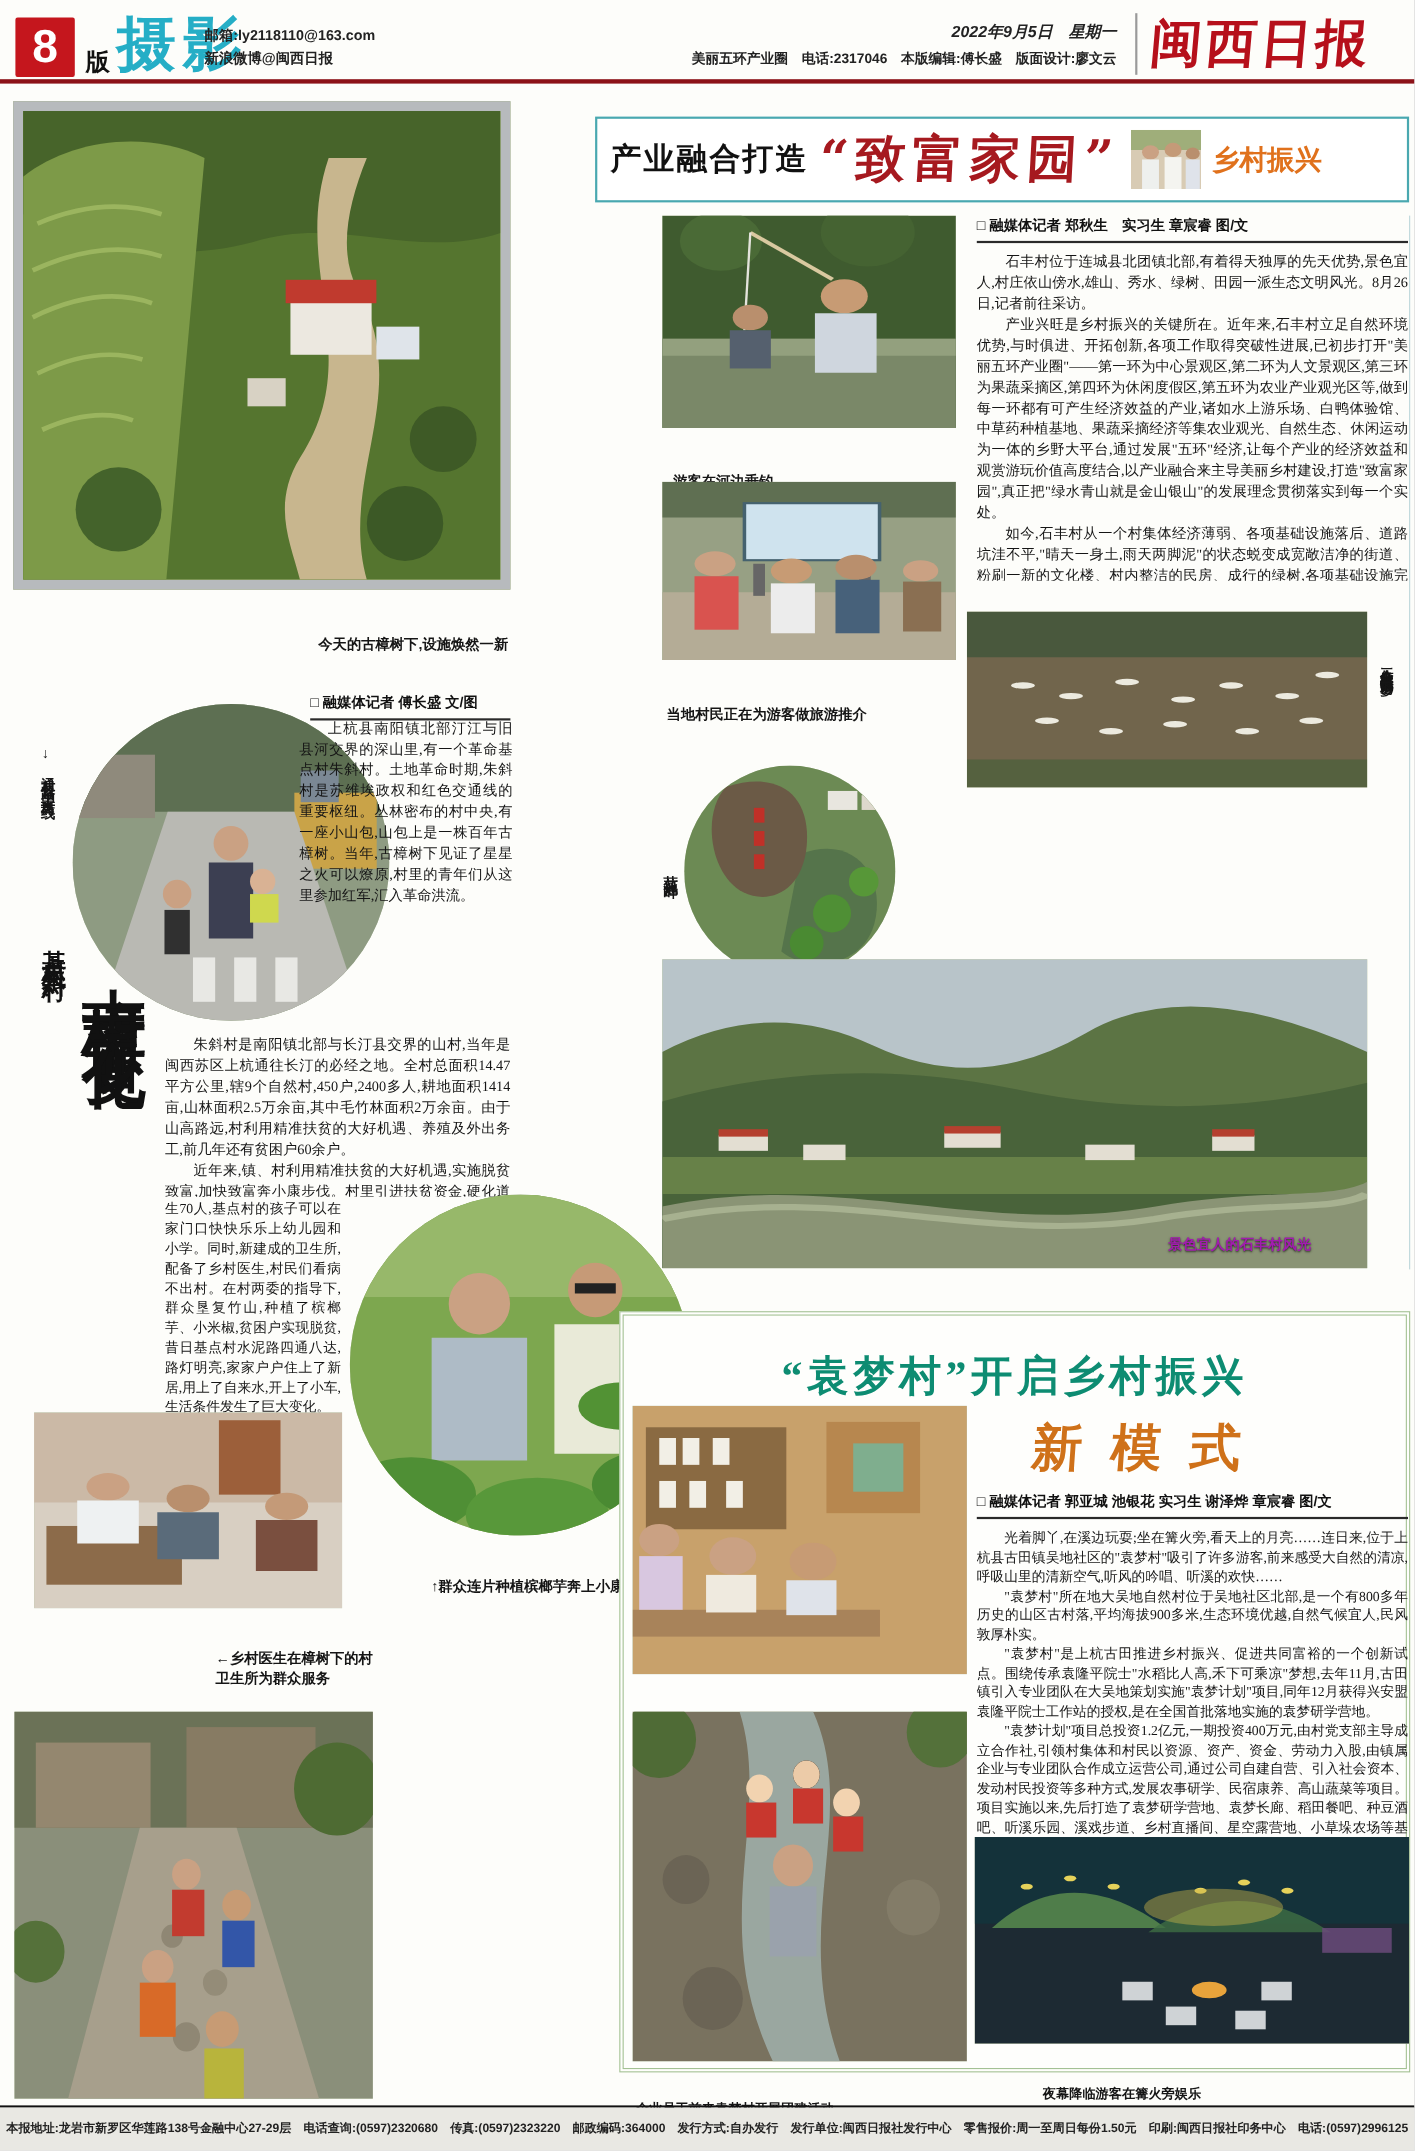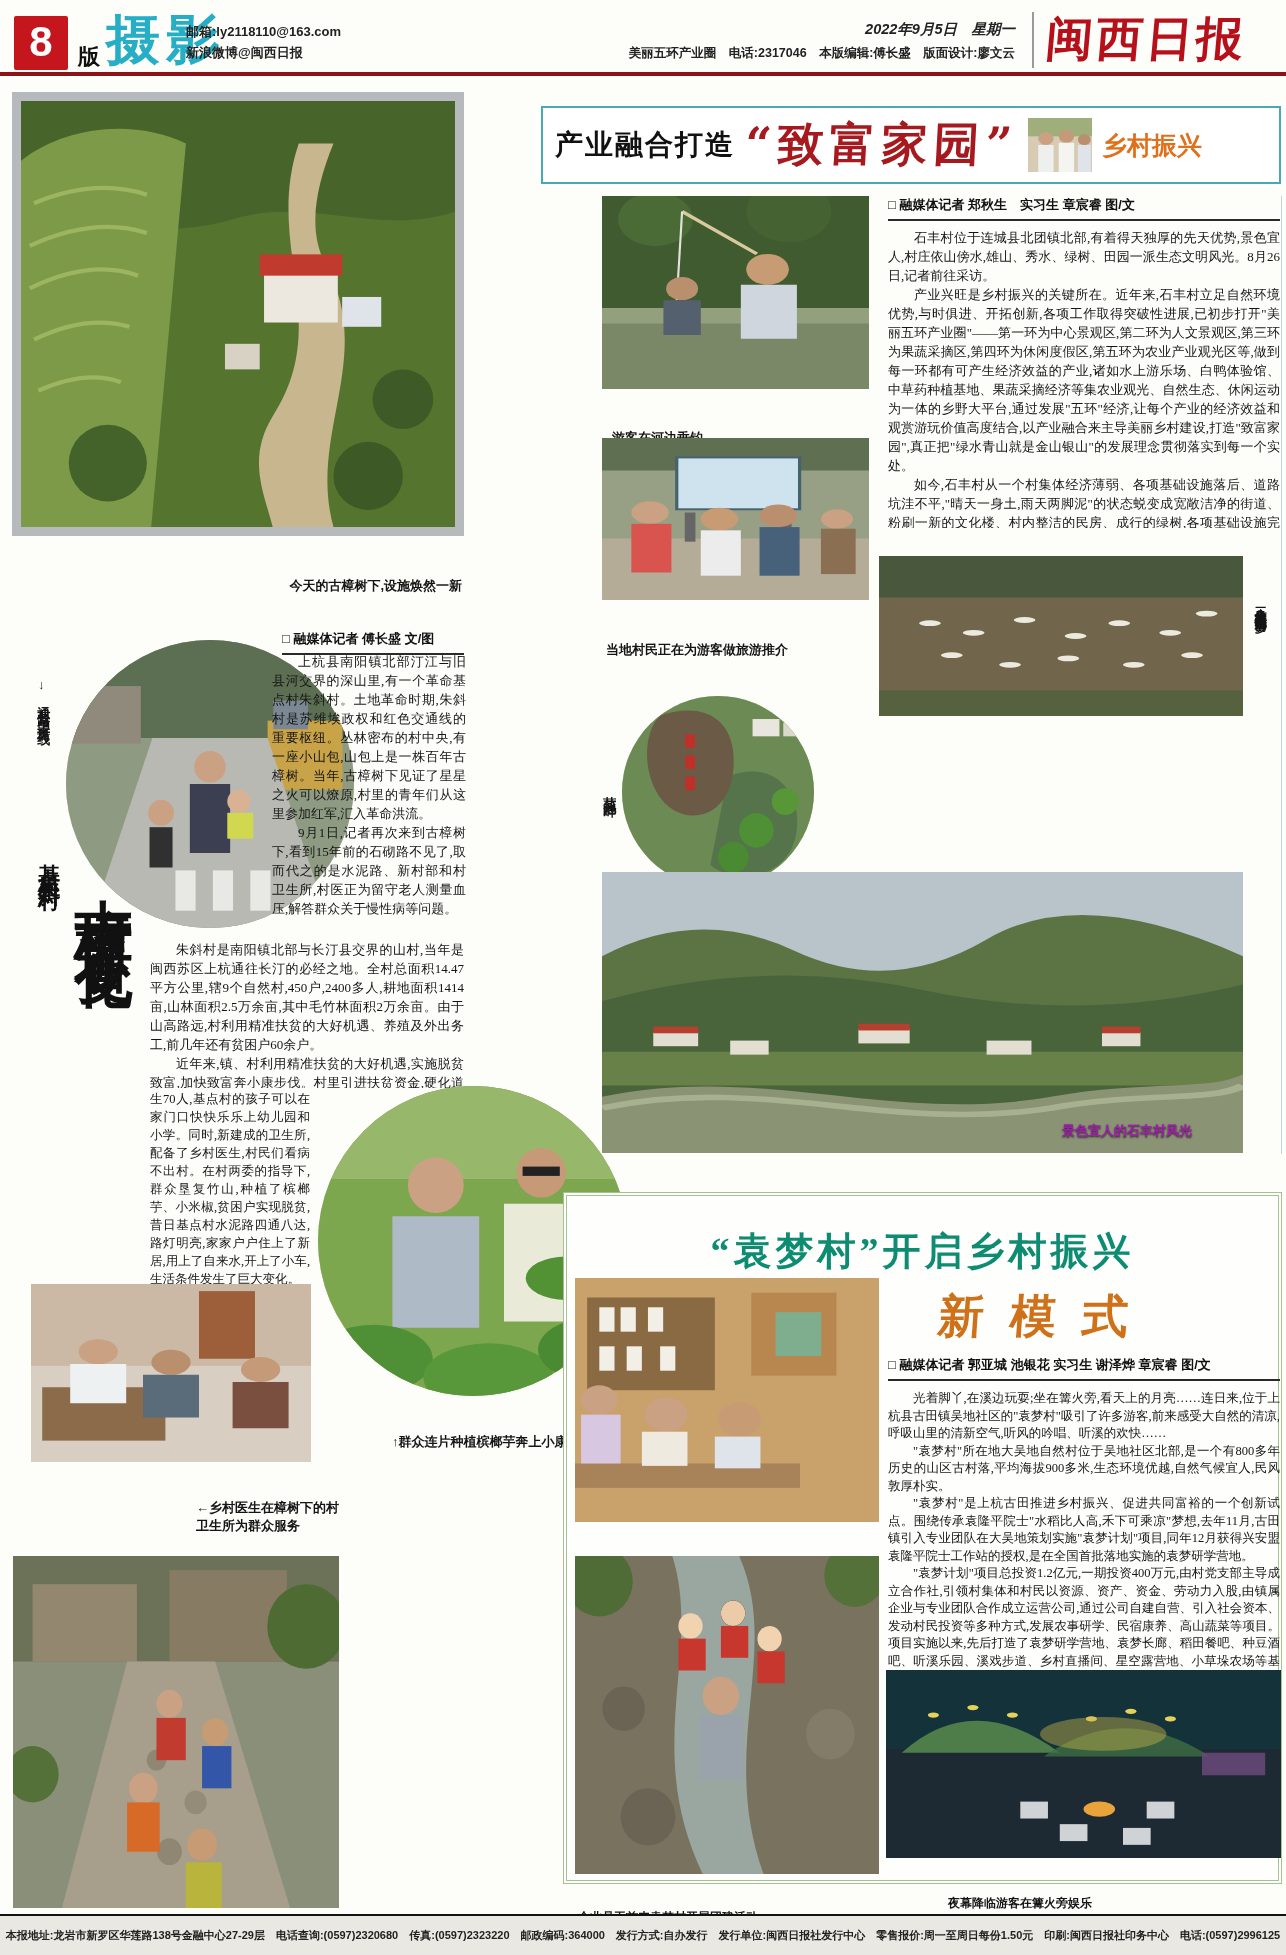--- a/index.html
+++ b/index.html
@@ -122,21 +122,20 @@
         <rect x="29" y="65" width="8" height="14" fill="#303030"></rect>
       <circle cx="60" cy="56" r="4" fill="#d9b294"></circle>
         <rect x="56" y="60" width="9" height="9" fill="#cfd84e"></rect>
     </svg>
   </div>
 
   <div class="byline" style="left:282px;top:608px;width:182px;margin-top:22px;">□ 融媒体记者 傅长盛 文/图</div>
 
   <div class="flow" style="left:272px;top:652px;width:194px;height:290px;">
     <p>上杭县南阳镇北部汀江与旧县河交界的深山里,有一个革命基点村朱斜村。土地革命时期,朱斜村是苏维埃政权和红色交通线的重要枢纽。丛林密布的村中央,有一座小山包,山包上是一株百年古樟树。当年,古樟树下见证了星星之火可以燎原,村里的青年们从这里参加红军,汇入革命洪流。</p>
-    <p>9月1日,记者再次来到古樟树下,看到15年前的石砌路不见了,取而代之的是水泥路、新村部和村卫生所,村医正为留守老人测量血压,解答群众关于慢性病等问题。</p>
   </div>
 
   <div class="kicker vtext">基点村朱斜村:</div>
   <div class="vtitle vtext">古樟树下看变化</div>
 
   <div class="flow" style="left:150px;top:940px;width:314px;height:148px;">
     <p>朱斜村是南阳镇北部与长汀县交界的山村,当年是闽西苏区上杭通往长汀的必经之地。全村总面积14.47平方公里,辖9个自然村,450户,2400多人,耕地面积1414亩,山林面积2.5万余亩,其中毛竹林面积2万余亩。由于山高路远,村利用精准扶贫的大好机遇、养殖及外出务工,前几年还有贫困户60余户。</p>
     <p>近年来,镇、村利用精准扶贫的大好机遇,实施脱贫致富,加快致富奔小康步伐。村里引进扶贫资金,硬化道路3000多米,在公路和村道竖立了150盏太阳能路灯,建成新村部办公楼,完成人饮工程,昔日基点村发生了翻天覆地的变化。在政府的扶持下,樟树下的村小学,添置了电视、电脑、课桌椅,卫生间、厨房、膳厅、校舍改造一新,如今学校还有学前班和小学</p>
   </div>
 

